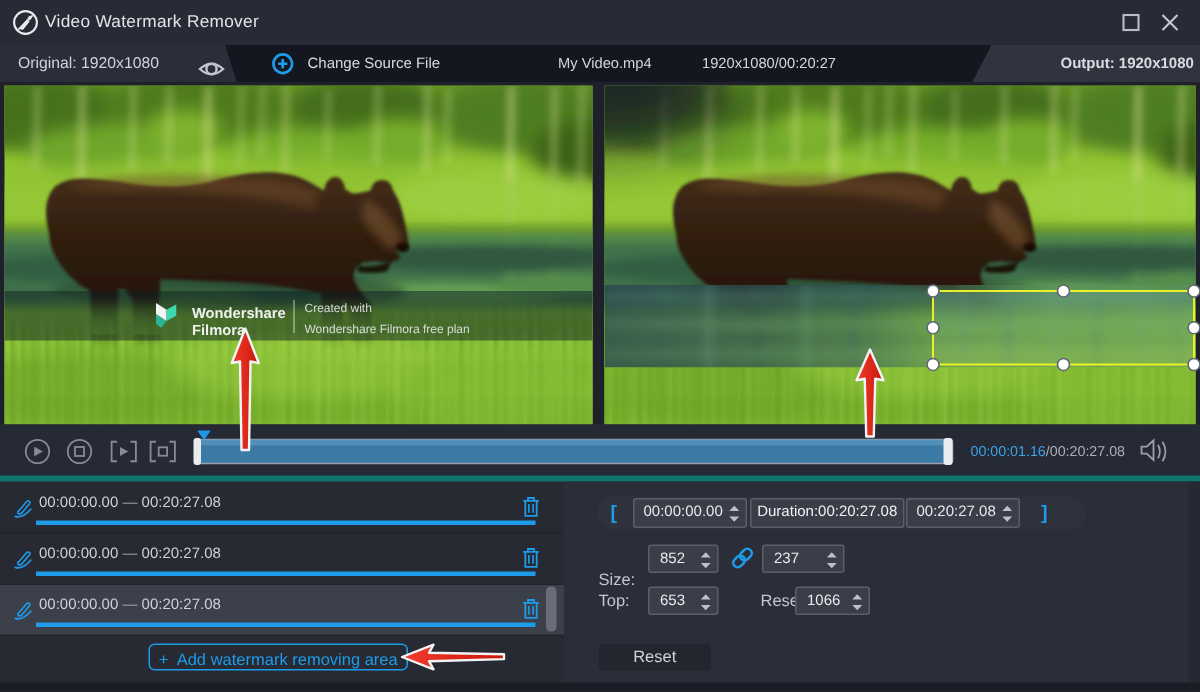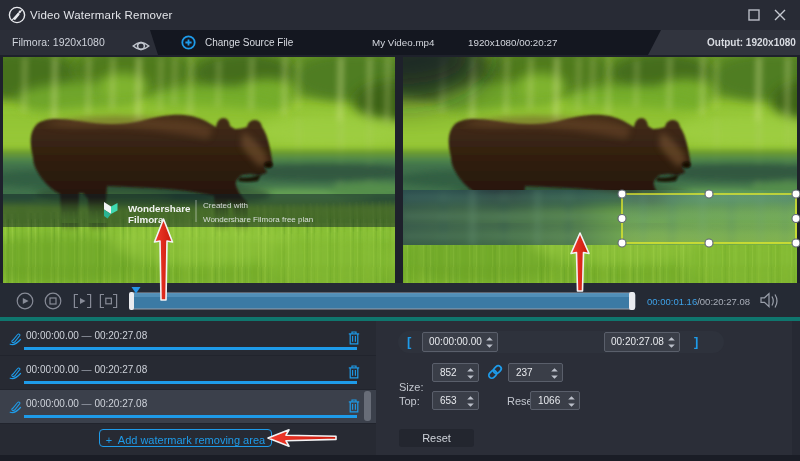--- a/index.html
+++ b/index.html
@@ -51,21 +51,21 @@
   <svg class="abs" style="left:746px;top:7px" width="16" height="16" viewBox="0 0 16 16">
         <rect x="3" y="3" width="10" height="10" fill="none" stroke="#b9bdc6" stroke-width="1.4"></rect>
       </svg>
   <svg class="abs" style="left:772px;top:7px" width="16" height="16" viewBox="0 0 16 16">
         <path d="M3 3 L13 13 M13 3 L3 13" stroke="#c5c9d1" stroke-width="1.4"></path>
       </svg>
 </div>
 <div id="toolbar">
   <div id="ltrap"></div>
       <div id="rtrap"></div>
-  <span class="tbtxt" style="left:12px;color:#cfd3db;">Filmora: 1920x1080</span>
+  <span class="tbtxt" style="left:12px;color:#cfd3db;">Original: 1920x1080</span>
   <svg class="abs" style="left:132px;top:9px" width="18" height="14" viewBox="0 0 18 14">
     <path d="M1.2 7 Q9 0 16.8 7 Q9 14 1.2 7 z" fill="none" stroke="#c0c5cd" stroke-width="1.5"></path>
     <circle cx="9" cy="7" r="3.4" fill="none" stroke="#c0c5cd" stroke-width="1.6"></circle>
   </svg>
   <svg class="abs" style="left:181px;top:5px" width="15" height="15" viewBox="0 0 15 15">
     <circle cx="7.5" cy="7.5" r="6.2" fill="none" stroke="#1e9be9" stroke-width="1.8"></circle>
     <path d="M7.5 4.4 V10.6 M4.4 7.5 H10.6" stroke="#1e9be9" stroke-width="1.8"></path>
   </svg>
   <span class="tbtxt" style="left:205px;color:#d8dbe1;font-size:10px;top:6.5px;">Change Source File</span>
   <span class="tbtxt" style="left:372px;color:#d4d7de;font-size:9.8px;top:7px;">My Video.mp4</span>
@@ -357,20 +357,21 @@
   <div id="sbthumb"></div>
   <div id="addbtn">+&nbsp; Add watermark removing area</div>
   <div id="r1bar"></div>
   <span class="brk" style="left:407px;">[</span>
   <div class="spin" style="left:422px;top:11px;width:76px;height:20px;">
         <span class="v" style="left:6px;top:3px;">00:00:00.00</span>
         <svg class="abs" style="right:3px;top:3px" width="9" height="13" viewBox="0 0 9 13">
           <path d="M1.2 4.6 L4.5 1.2 L7.8 4.6 z M1.2 8.4 L4.5 11.8 L7.8 8.4 z" fill="#bcc0ca"></path>
         </svg>
       </div>
+  <div id="durbox">Duration:00:20:27.08</div>
   <div class="spin" style="left:604px;top:11px;width:76px;height:20px;">
         <span class="v" style="left:6px;top:3px;">00:20:27.08</span>
         <svg class="abs" style="right:3px;top:3px" width="9" height="13" viewBox="0 0 9 13">
           <path d="M1.2 4.6 L4.5 1.2 L7.8 4.6 z M1.2 8.4 L4.5 11.8 L7.8 8.4 z" fill="#bcc0ca"></path>
         </svg>
       </div>
   <span class="brk" style="left:694px;">]</span>
   <span class="lbl" style="left:399px;top:60px;">Size:</span>
       <svg class="abs" style="left:486px;top:42px" width="18" height="18" viewBox="0 0 18 18">
         <g transform="rotate(-45 9 9)" stroke="#1e9be9" stroke-width="1.7" fill="none">

